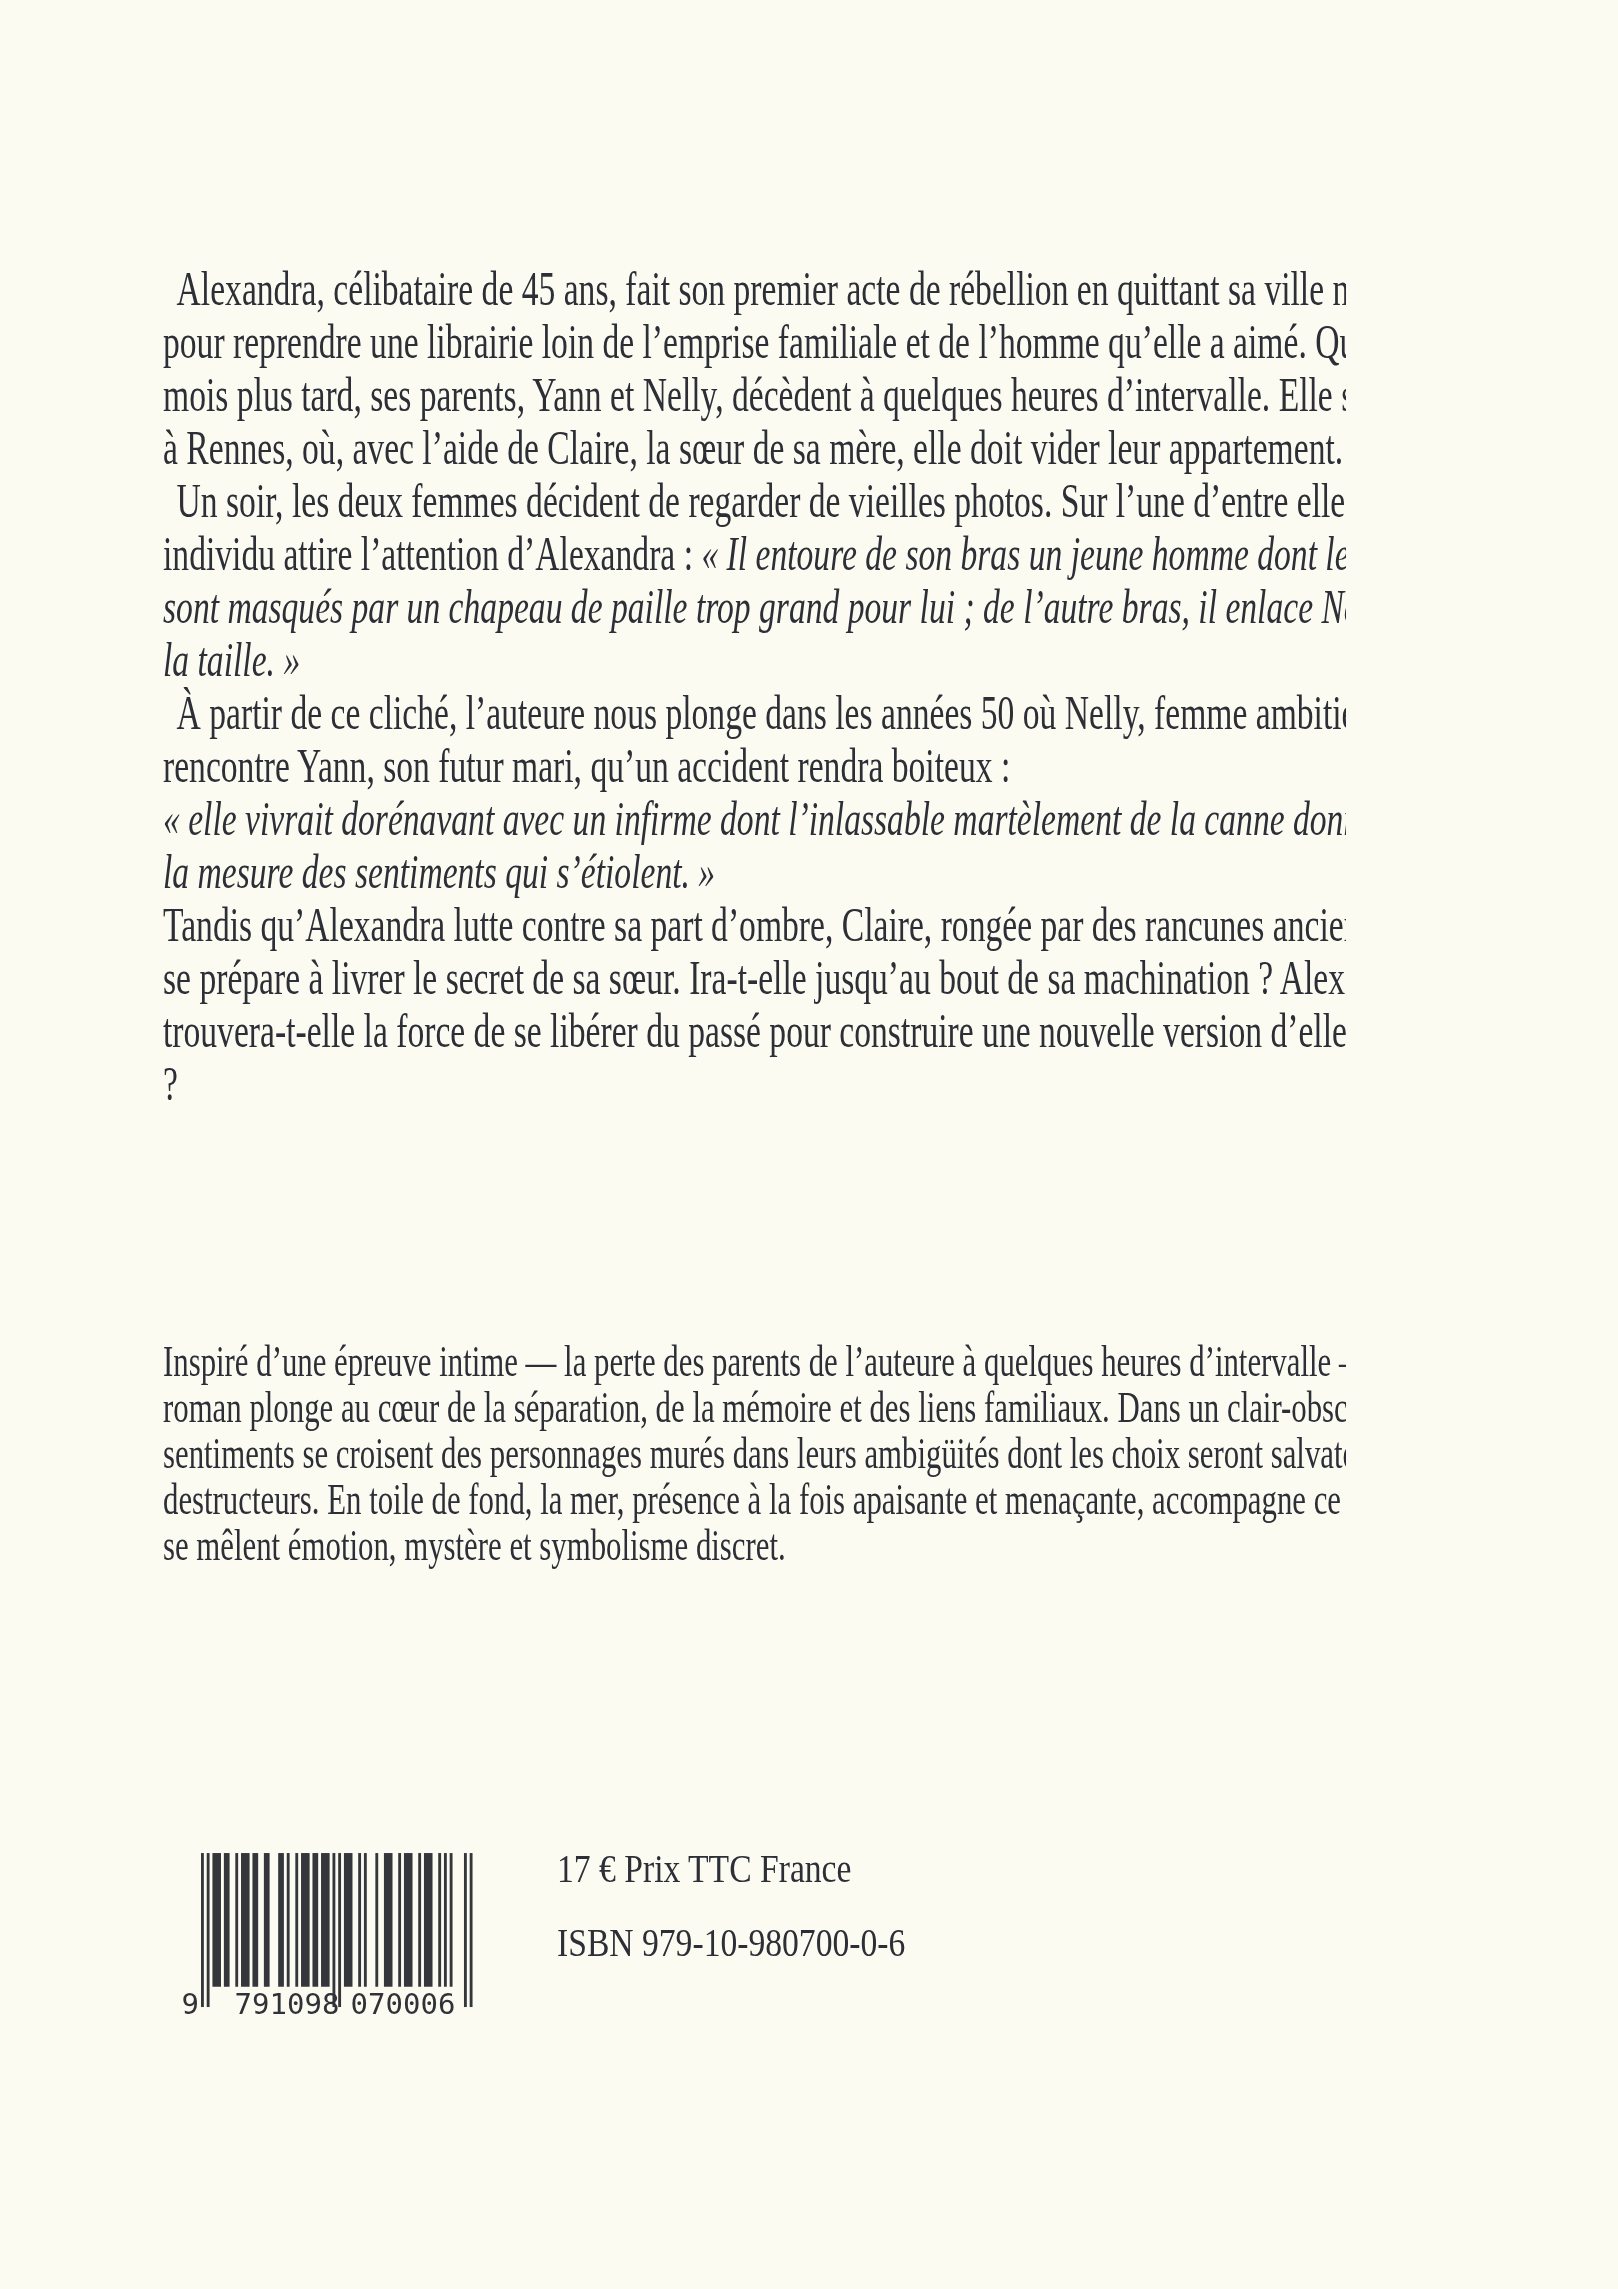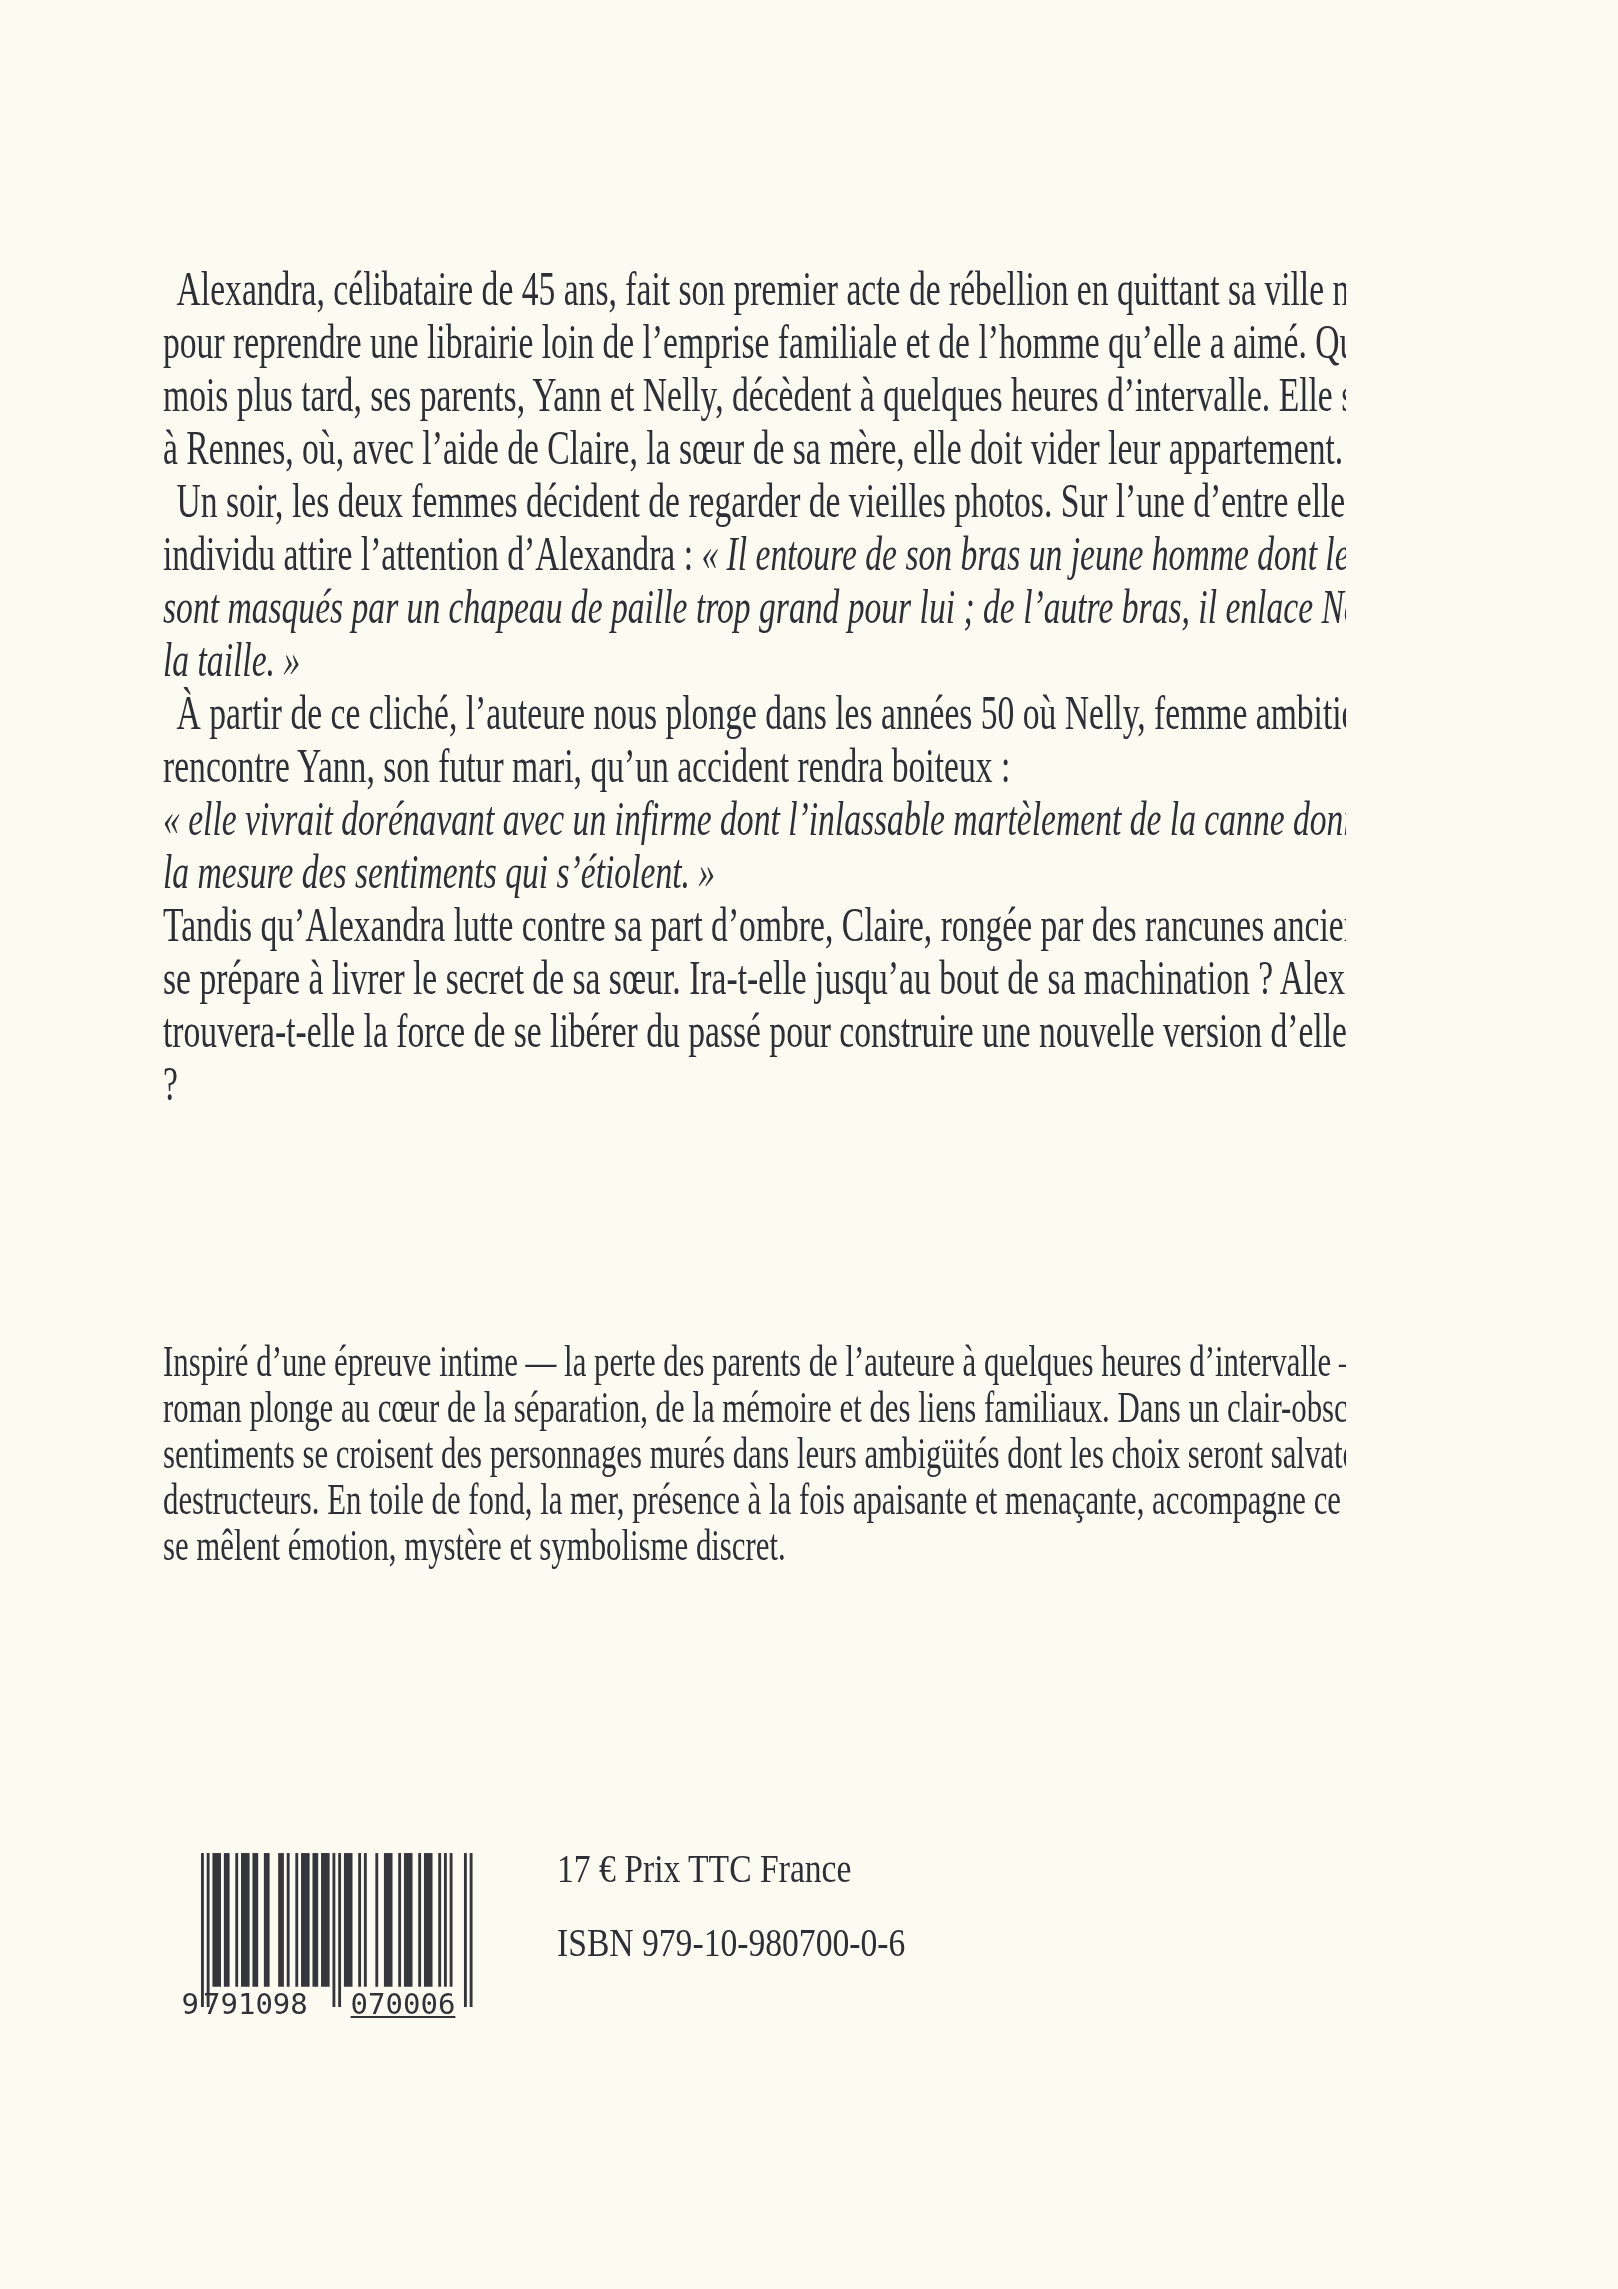--- a/index.html
+++ b/index.html
@@ -41,22 +41,22 @@
   }
   
   .barcode{position:absolute;left:175px;top:1853px;width:309px;height:171px;}
   .barcode svg{position:absolute;left:26px;top:0;display:block;}
   .bc-digit{
     position:absolute;top:137px;
     font-family:"DejaVu Sans Mono", monospace;
     font-size:29px;line-height:29px;color:#303238;
   }
   .bc-first{left:0;width:24px;text-align:right;}
-  .bc-g1{left:28px;width:120px;text-align:left;}
-  .bc-g2{left:168px;width:120px;text-align:center;text-decoration:underline;}
+  .bc-g1{left:52px;width:120px;text-align:center;}
+  .bc-g2{left:168px;width:120px;text-align:center;}
 </style>
 </head>
 <body>
 
 <div class="page">
 
   <div class="synopsis">
     <p class="indent">
       <span>Alexandra, célibataire de 45 ans, fait son premier acte de rébellion en quittant sa ville natale pour reprendre une librairie loin de l’emprise familiale et de l’homme qu’elle a aimé. Quelques mois plus tard, ses parents, Yann et Nelly, décèdent à quelques heures d’intervalle. Elle se rend à Rennes, où, avec l’aide de Claire, la sœur de sa mère, elle doit vider leur appartement.</span>
     </p>

